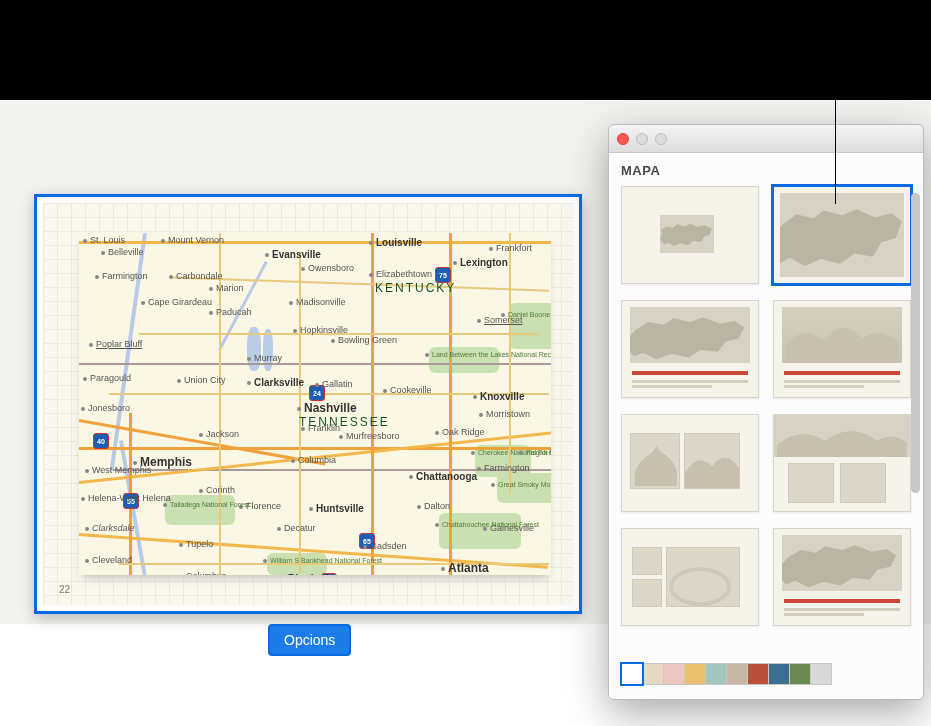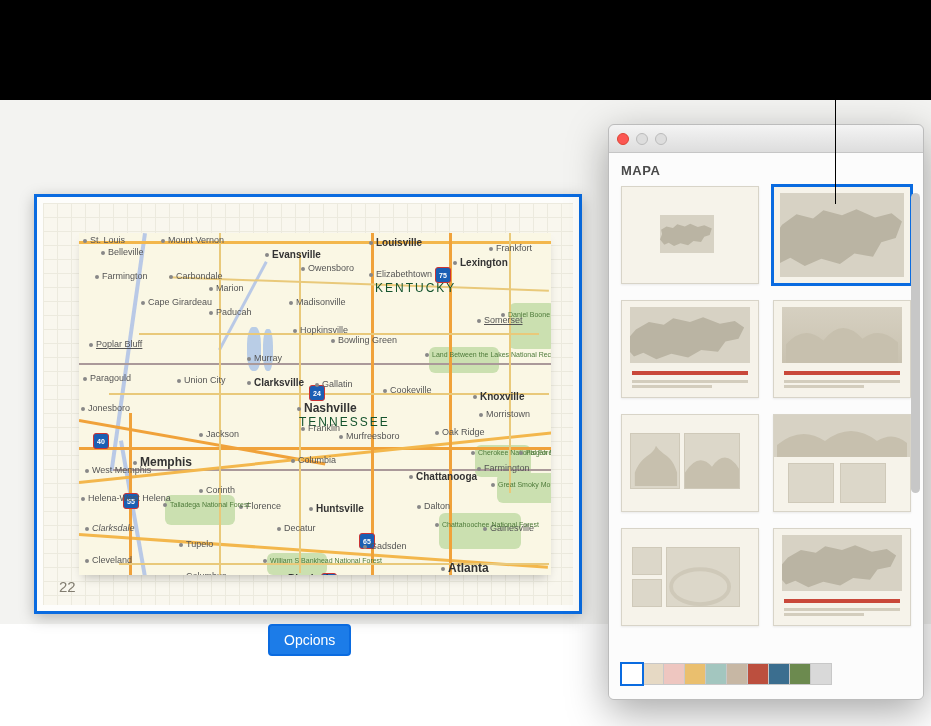--- a/index.html
+++ b/index.html
@@ -23,21 +23,21 @@
       linear-gradient(90deg, #eceade 1px, transparent 1px);
     background-size: 14px 14px;
     background-color: #f9f7ee;
   }
   .map-area {
     position: absolute; left: 36px; top: 30px; right: 22px; bottom: 30px;
     background: #faf7e4;
     box-shadow: 0 6px 10px -4px rgba(0,0,0,.25);
     overflow: hidden;
   }
-  .page-num { position: absolute; left: 16px; bottom: 10px; font-size: 15px; color: #827d70; }
+  .page-num { position: absolute; left: 16px; bottom: 10px; font-size: 10px; color: #827d70; }
 
   
   .hwy { position: absolute; height: 3px; background: #f3b74c; }
   .road { position: absolute; height: 2px; background: #e9c97a; }
   .road-v { position: absolute; width: 2px; background: #e9c97a; }
   .inter { position: absolute; height: 3px; background: #f0a23a; }
   .river { position: absolute; width: 4px; background: #b9c9e6; transform-origin: top left; }
   .lake { position: absolute; background: #b9cde6; border-radius: 40%; }
   .forest { position: absolute; background: #cbe0b0; border-radius: 6px; }
   .state-label { position: absolute; font-size: 12px; letter-spacing: 2px; color: #14532d; font-weight: 500; }

